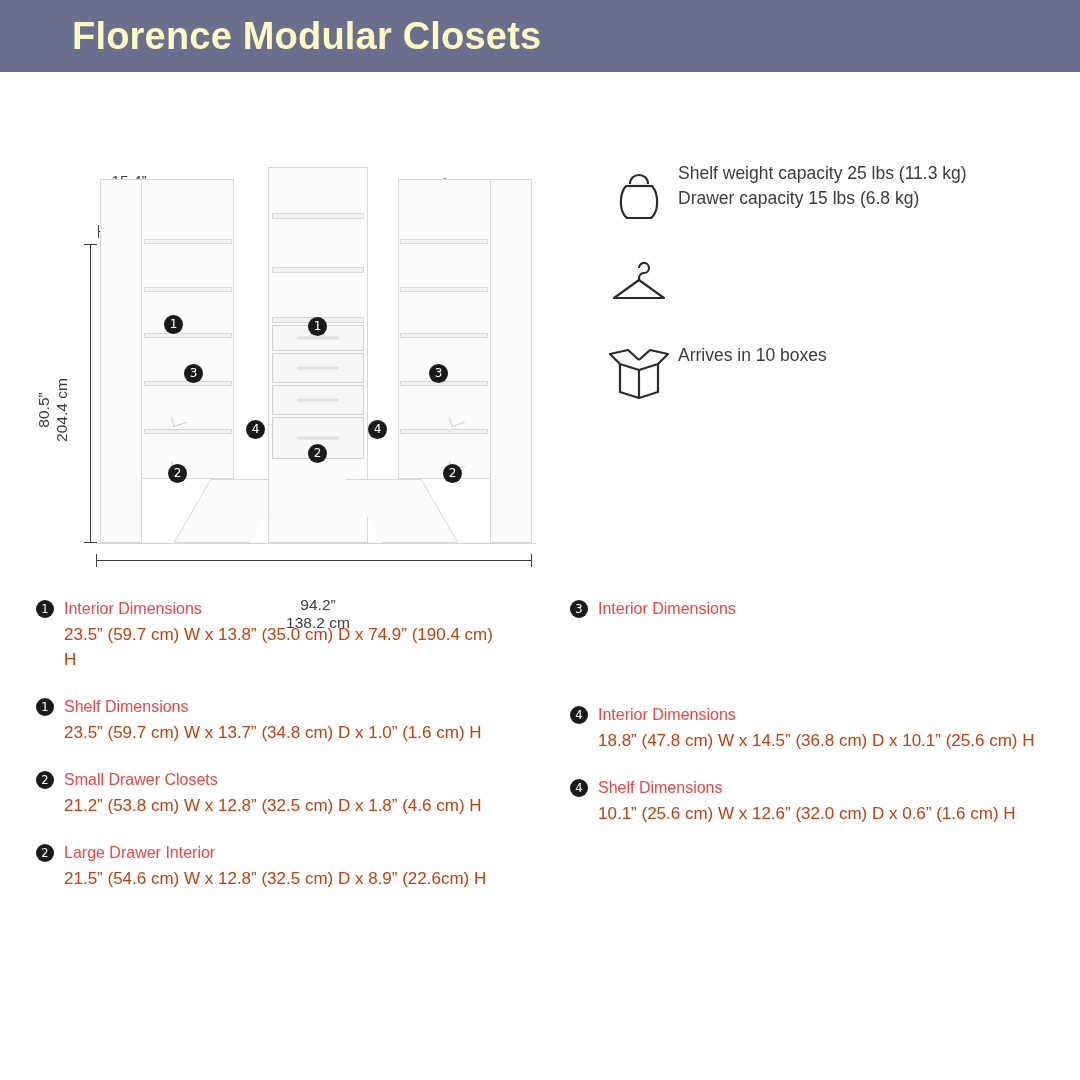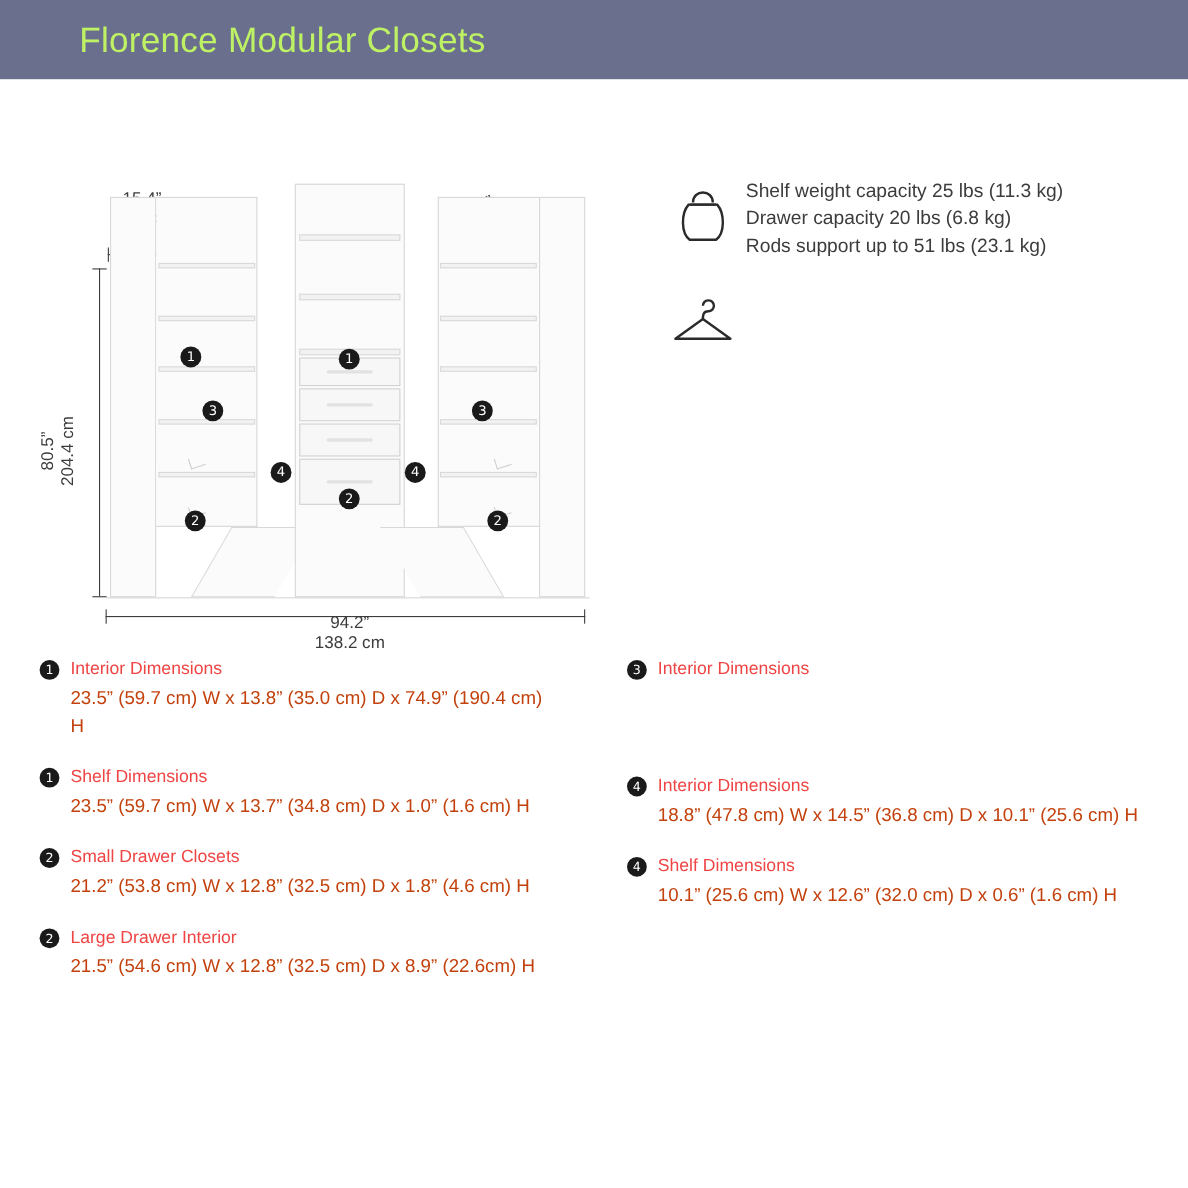--- a/index.html
+++ b/index.html
@@ -16,24 +16,24 @@
 
   
   .header {
     height: 72px;
     background: #6b6f8e;
     display: flex;
     align-items: center;
     padding: 0 0 0 72px;
   }
   .header-title {
-    color: #bef264;
-    font-size: 32px;
+    color: #fef9c3;
+    font-size: 38px;
     letter-spacing: 0.2px;
-    font-weight: 400;
+    font-weight: 700;
   }
 
   
   .top-region {
     position: relative;
     height: 528px;
   }
 
   
   .diagram {
@@ -227,21 +227,21 @@
       <span>80.5”</span>
       <span class="sub">204.4 cm</span>
     </div>
     <div class="arrow-line v-line" style="left:90px; top:172px; height:298px;"></div>
     <div class="tick" style="left:84px; top:172px; width:13px; height:1px;"></div>
     <div class="tick" style="left:84px; top:470px; width:13px; height:1px;"></div>
 
     <div class="arrow-line h-line" style="left:96px; top:488px; width:436px;"></div>
     <div class="tick" style="left:96px; top:482px; width:1px; height:13px;"></div>
     <div class="tick" style="left:531px; top:482px; width:1px; height:13px;"></div>
-    <div class="dim-label" style="left:258px; top:486px; width:120px;">
+    <div class="dim-label" style="left:258px; top:524px; width:120px;">
       <span>94.2”</span>
       <span class="sub">138.2 cm</span>
     </div>
 
     <div class="closet">
 
       <div class="panel" style="left:4px; top:12px; width:42px; height:364px;"></div>
       <div class="panel" style="left:46px; top:12px; width:92px; height:300px; border-left:none;"></div>
       <div class="shelf" style="left:48px; top:72px; width:88px; height:5px;"></div>
       <div class="shelf" style="left:48px; top:120px; width:88px; height:5px;"></div>
@@ -291,35 +291,48 @@
     <div class="feature">
       <div class="feature-icon">
         <svg width="52" height="64" viewBox="0 0 52 64" fill="none" stroke="#2b2b2b" stroke-width="2.2">
           <path d="M17 22 C17 10, 35 10, 35 22"></path>
           <path d="M13 24 C6 32, 6 50, 14 56 L38 56 C46 50, 46 32, 39 24 Z"></path>
           <path d="M14 24 L38 24"></path>
         </svg>
       </div>
       <div class="feature-text">
         <div>Shelf weight capacity 25 lbs (11.3 kg)</div>
-        <div>Drawer capacity 20 lbs (6.8 kg)</div>
-        <div>Rods support up to 51 lbs (23.1 kg)</div>
+        <div>Drawer capacity 15 lbs (6.8 kg)</div>
       </div>
     </div>
 
 
     <div class="feature">
       <div class="feature-icon">
         <svg width="62" height="46" viewBox="0 0 62 46" fill="none" stroke="#2b2b2b" stroke-width="2.2">
           <path d="M31 6 a5 5 0 1 1 5 5 c-5 0 -5 4 -5 7"></path>
           <path d="M31 18 L6 36 L56 36 Z" stroke-linejoin="round"></path>
         </svg>
       </div>
     </div>
 
+    <div class="feature">
+      <div class="feature-icon">
+        <svg width="62" height="58" viewBox="0 0 62 58" fill="none" stroke="#2b2b2b" stroke-width="2.2">
+          <path d="M12 20 L12 48 L31 54 L50 48 L50 20" stroke-linejoin="round"></path>
+          <path d="M12 20 L31 26 L50 20" stroke-linejoin="round"></path>
+          <path d="M31 26 L31 54"></path>
+          <path d="M12 20 L2 10 L20 6 L31 16" stroke-linejoin="round"></path>
+          <path d="M50 20 L60 10 L42 6 L31 16" stroke-linejoin="round"></path>
+        </svg>
+      </div>
+      <div class="feature-text">
+        <div>Arrives in 10 boxes</div>
+      </div>
+    </div>
 
   </div>
 </div>
 
 <div class="specs">
   <div class="spec-col left">
 
     <div class="spec-item">
       <div class="spec-head">
         <div class="spec-badge">1</div>

